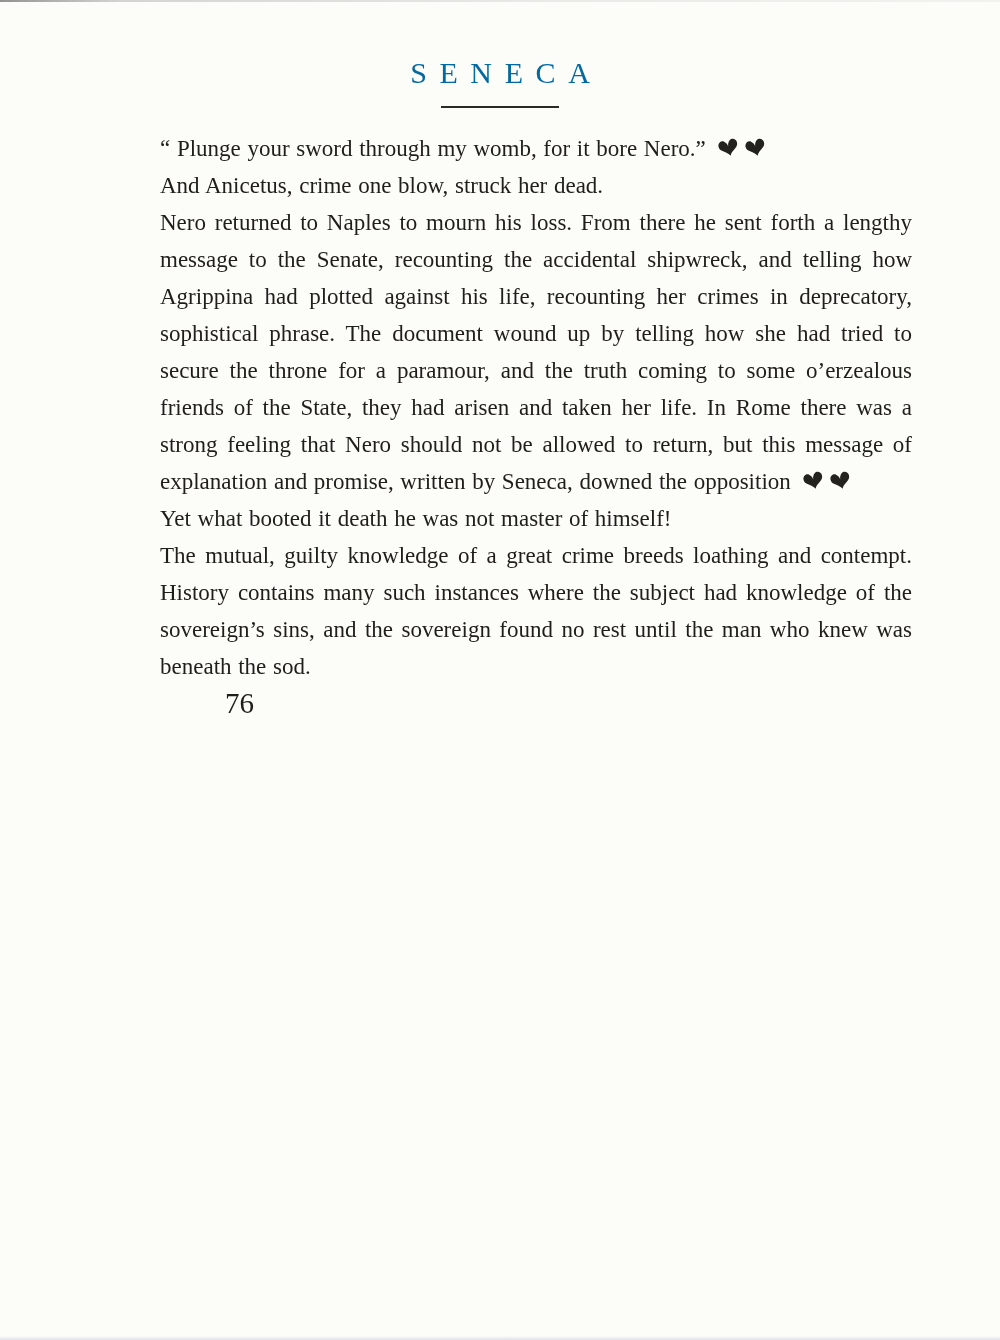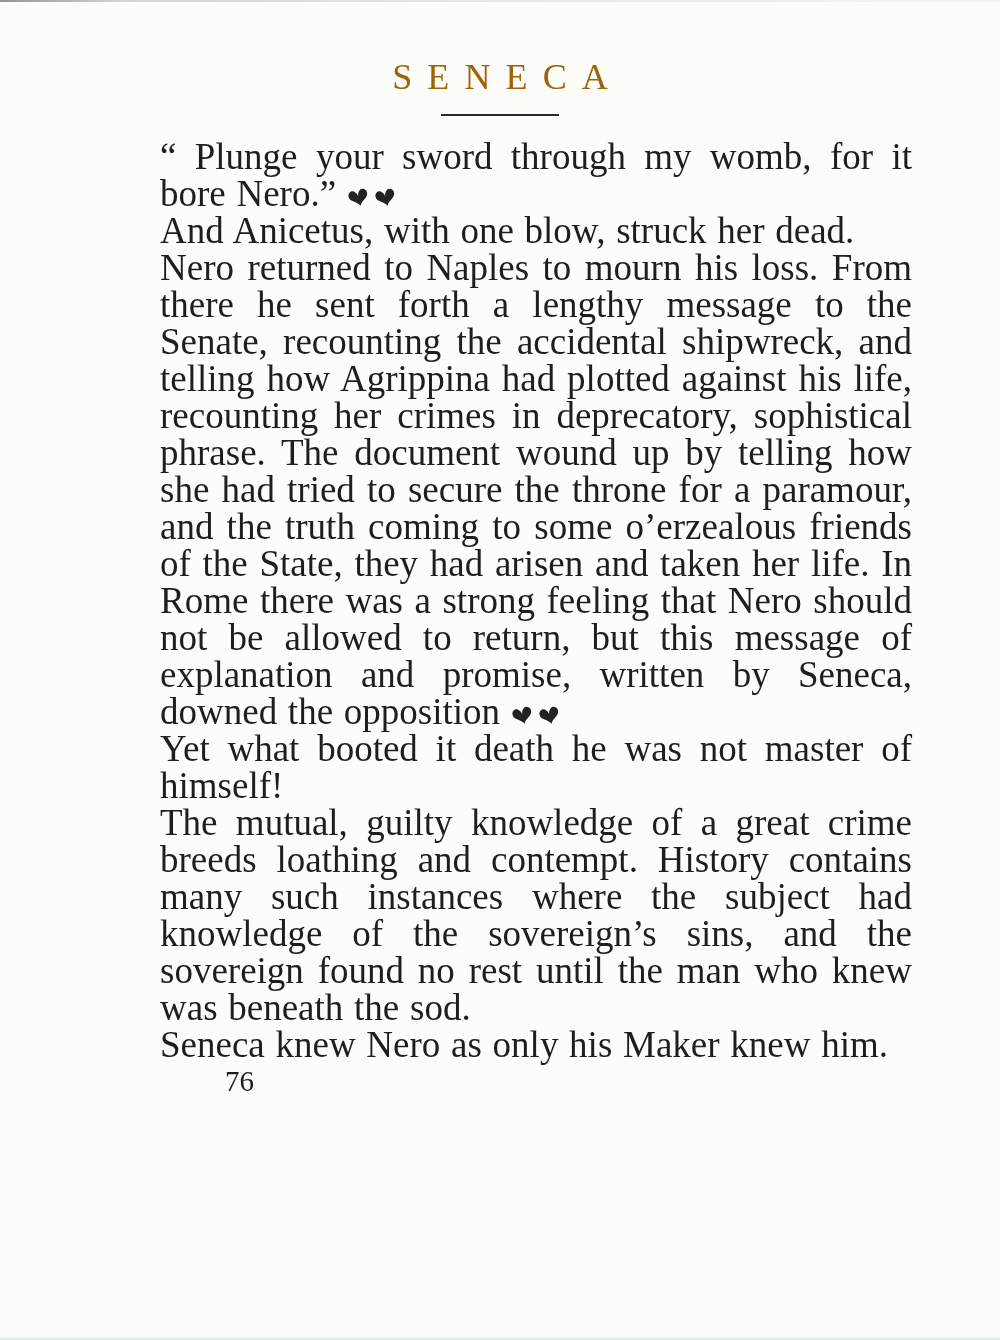--- a/index.html
+++ b/index.html
@@ -19,35 +19,35 @@
     background: linear-gradient(90deg, rgba(60,60,60,.55) 0, rgba(120,120,120,.30) 120px, rgba(150,150,150,.18) 55%, rgba(150,150,150,.10) 100%);
   }
   .scan-edge-bottom {
     position: absolute; bottom: 0; left: 0; right: 0; height: 4px;
     background: linear-gradient(0deg, rgba(140,160,190,.28), rgba(140,160,190,0));
   }
   .title {
     margin: 0;
     padding-top: 56px;
     text-align: center;
-    font-size: 36px;
+    font-size: 30px;
     font-weight: 400;
     letter-spacing: 0.42em;
     text-indent: 0.42em; 
-    color: #a16207;
+    color: #0369a1;
   }
   .title-rule {
     width: 118px;
     height: 2px;
     background: #2b2926;
     margin: 16px auto 0 auto;
   }
   .body-text {
     margin: 22px 88px 0 160px;
-    font-size: 37px;
+    font-size: 23px;
     line-height: 37px;
     text-align: justify;
     word-spacing: 0.04em;
   }
   .body-text p { margin: 0; }
   .fleurons {
     white-space: nowrap;
     margin-left: 12px;
   }
   .fleuron-icon {
@@ -77,34 +77,33 @@
   <div class="title-rule"></div>
 
   <div class="body-text">
 
     <p class="para"><span>“ Plunge your sword through my womb, for it bore Nero.”</span><span class="fleurons"><svg class="fleuron-icon" viewBox="0 0 22 20">
             <path d="M11 19 C 8.5 13.5, 1 12.5, 1 7 C 1 3, 5 0.8, 8 2.9 C 10 4.4, 11 7, 11 9 C 11 7, 12 4.4, 14 2.9 C 17 0.8, 21 3, 21 7 C 21 12.5, 13.5 13.5, 11 19 Z"></path>
           </svg><svg class="fleuron-icon" viewBox="0 0 22 20">
             <path d="M11 19 C 8.5 13.5, 1 12.5, 1 7 C 1 3, 5 0.8, 8 2.9 C 10 4.4, 11 7, 11 9 C 11 7, 12 4.4, 14 2.9 C 17 0.8, 21 3, 21 7 C 21 12.5, 13.5 13.5, 11 19 Z"></path>
           </svg></span></p>
 
-    <p class="para"><span>And Anicetus, with one blow, struck her dead.</span></p>
+    <p class="para"><span>And Anicetus, crime one blow, struck her dead.</span></p>
 
     <p class="para"><span>Nero returned to Naples to mourn his loss. From there he sent forth a lengthy message to the Senate, recounting the accidental shipwreck, and telling how Agrippina had plotted against his life, recounting her crimes in deprecatory, sophistical phrase. The document wound up by telling how she had tried to secure the throne for a paramour, and the truth coming to some o’erzealous friends of the State, they had arisen and taken her life. In Rome there was a strong feeling that Nero should not be allowed to return, but this message of explanation and promise, written by Seneca, downed the opposition</span><span class="fleurons"><svg class="fleuron-icon" viewBox="0 0 22 20">
             <path d="M11 19 C 8.5 13.5, 1 12.5, 1 7 C 1 3, 5 0.8, 8 2.9 C 10 4.4, 11 7, 11 9 C 11 7, 12 4.4, 14 2.9 C 17 0.8, 21 3, 21 7 C 21 12.5, 13.5 13.5, 11 19 Z"></path>
           </svg><svg class="fleuron-icon" viewBox="0 0 22 20">
             <path d="M11 19 C 8.5 13.5, 1 12.5, 1 7 C 1 3, 5 0.8, 8 2.9 C 10 4.4, 11 7, 11 9 C 11 7, 12 4.4, 14 2.9 C 17 0.8, 21 3, 21 7 C 21 12.5, 13.5 13.5, 11 19 Z"></path>
           </svg></span></p>
 
 
     <p class="para"><span>Yet what booted it death he was not master of himself!</span></p>
 
 
     <p class="para"><span>The mutual, guilty knowledge of a great crime breeds loathing and contempt. History contains many such instances where the subject had knowledge of the sovereign’s sins, and the sovereign found no rest until the man who knew was beneath the sod.</span></p>
 
-    <p class="para"><span>Seneca knew Nero as only his Maker knew him.</span></p>
 
   </div>
 
   <div class="page-number">76</div>
 
   <div class="scan-edge-bottom"></div>
 </div>
 
 </body></html>

